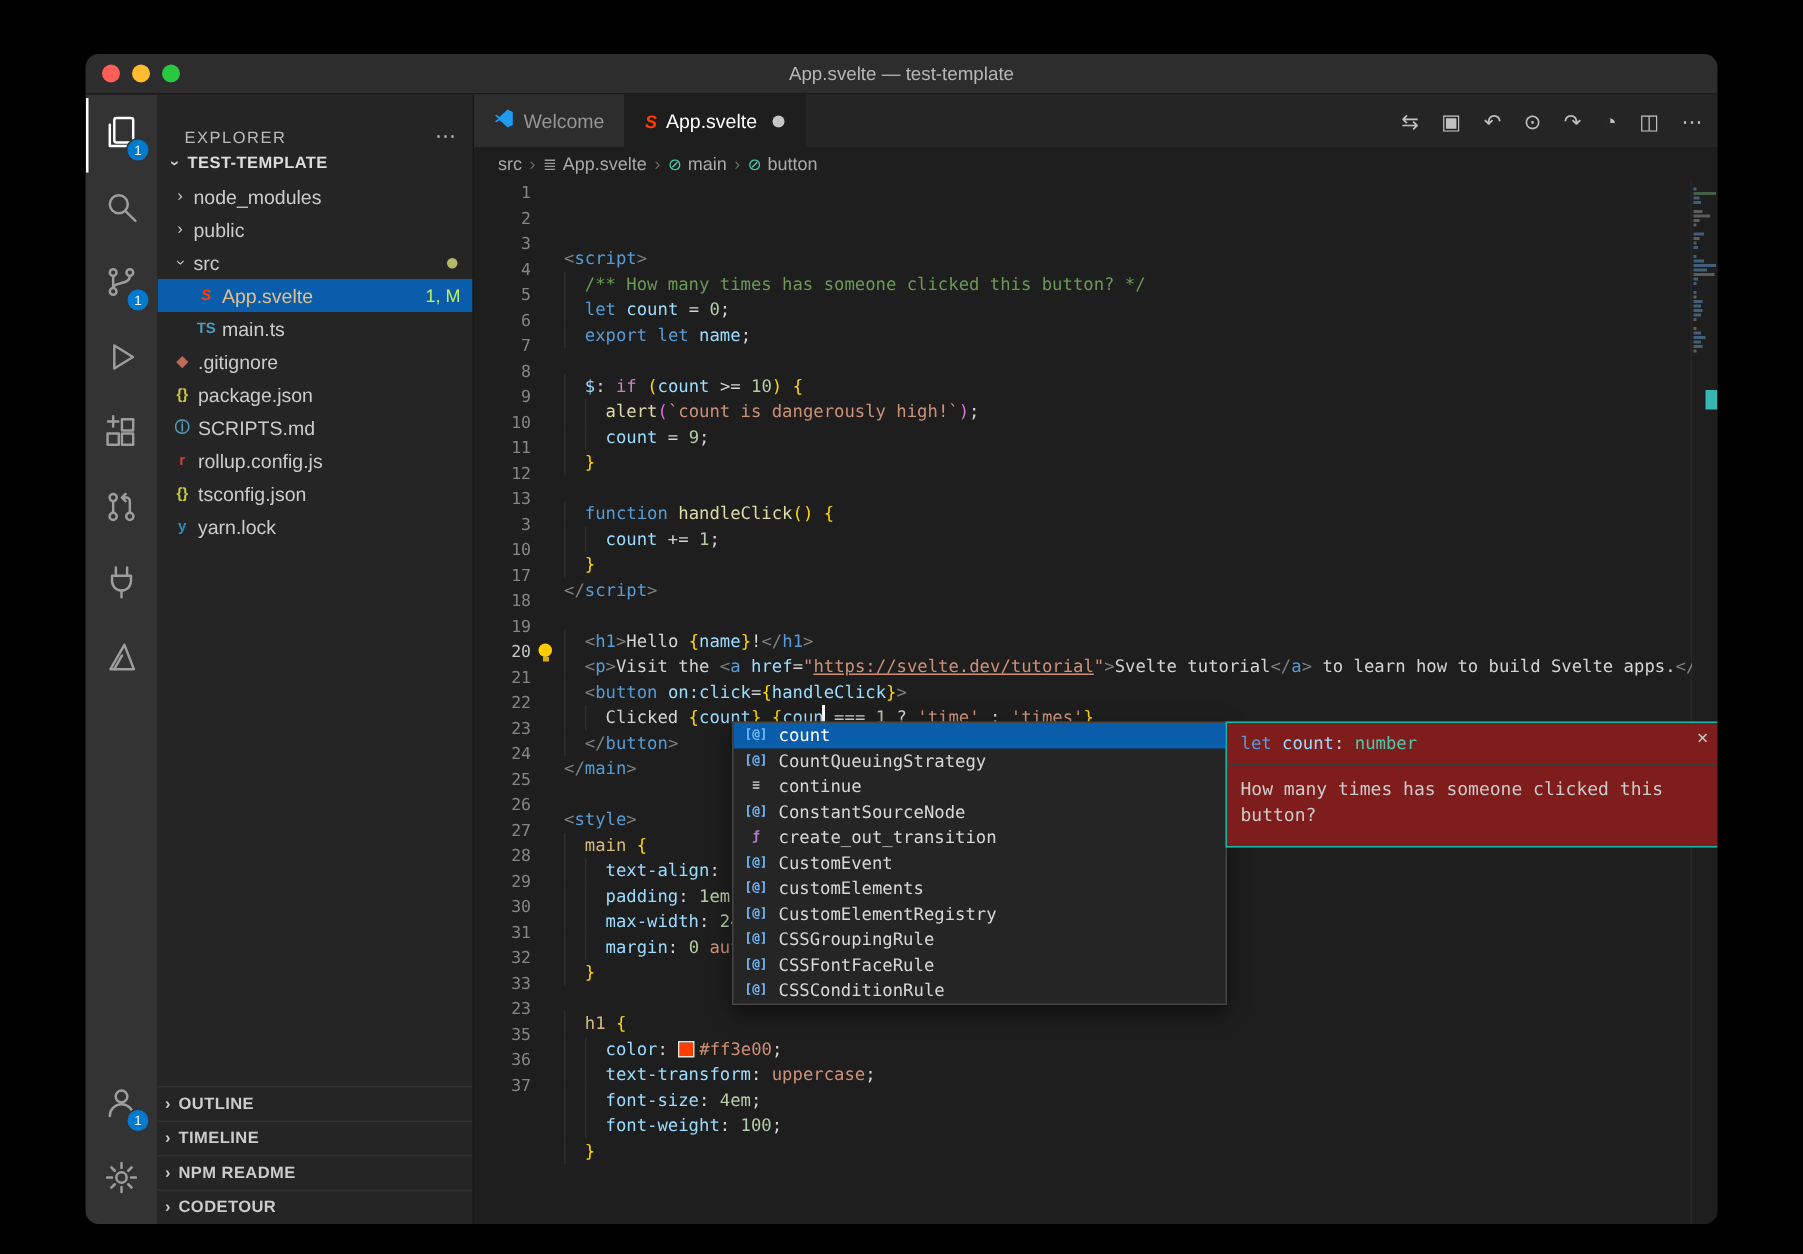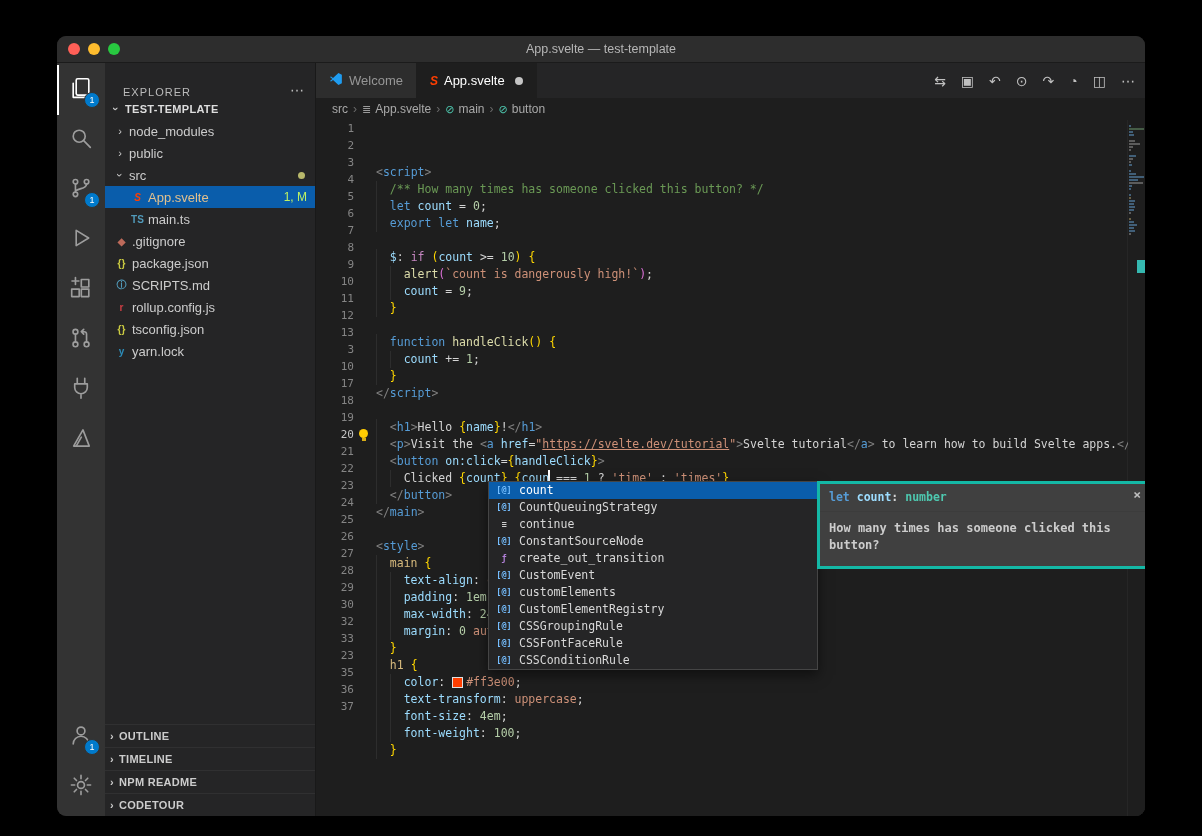--- a/index.html
+++ b/index.html
@@ -88,22 +88,22 @@
            box-shadow:-1px 0 0 rgba(255,255,255,.04);}
   .mm-bar{position:absolute;height:2px;left:1px;opacity:.8;}
   .mm-mark{position:absolute;right:0;top:140px;width:8px;height:13px;background:#35b8b0;}
   
   .suggest{position:absolute;left:172px;top:361px;width:328px;background:#252526;
            border:1px solid #454545;z-index:6;box-shadow:0 5px 12px rgba(0,0,0,.5);}
   .s-item{height:17px;display:flex;align-items:center;gap:4px;padding:0 4px;
           font-family:"DejaVu Sans Mono",monospace;font-size:11.5px;color:#d8d8d8;}
   .s-item.selected{background:#0a5dab;color:#ffffff;}
   .s-icon{width:22px;flex:0 0 22px;text-align:center;font-size:8.5px;font-weight:bold;}
-  .detail{position:absolute;left:501px;top:361px;width:328px;background:#404040;
-          border:3px solid #14b8a6;z-index:6;font-weight:bold;}
+  .detail{position:absolute;left:501px;top:361px;width:328px;background:#7f1d1d;
+          border:1px solid #14b8a6;z-index:6;}
   .d-sig{padding:5px 9px;font-family:"DejaVu Sans Mono",monospace;font-size:11.5px;
          border-bottom:1px solid #3c3c3c;}
   .d-doc{padding:8px 9px 12px;font-size:12px;color:#cccccc;}
   .d-close{position:absolute;top:2px;right:7px;color:#c0c0c0;font-size:13px;}
 </style>
 </head>
 <body>
 
 <div class="window">
   <div class="titlebar">
@@ -332,20 +332,21 @@
             <div class="code-line"><span class="ln">21</span><span class="lc"><span class="ind">  </span><span class="tk pun">&lt;/</span><span class="tk tag">button</span><span class="tk pun">&gt;</span></span></div>
             <div class="code-line"><span class="ln">22</span><span class="lc"><span class="tk pun">&lt;/</span><span class="tk tag">main</span><span class="tk pun">&gt;</span></span></div>
             <div class="code-line"><span class="ln">23</span><span class="lc"></span></div>
             <div class="code-line"><span class="ln">24</span><span class="lc"><span class="tk pun">&lt;</span><span class="tk tag">style</span><span class="tk pun">&gt;</span></span></div>
             <div class="code-line"><span class="ln">25</span><span class="lc"><span class="ind">  </span><span class="tk sel">main</span><span class="tk pln"> </span><span class="tk b1">{</span></span></div>
             <div class="code-line"><span class="ln">26</span><span class="lc"><span class="ind">  </span><span class="ind">  </span><span class="tk prop">text-align</span><span class="tk pln">: </span><span class="tk val">center</span><span class="tk pln">;</span></span></div>
             <div class="code-line"><span class="ln">27</span><span class="lc"><span class="ind">  </span><span class="ind">  </span><span class="tk prop">padding</span><span class="tk pln">: </span><span class="tk num">1em</span><span class="tk pln">;</span></span></div>
             <div class="code-line"><span class="ln">28</span><span class="lc"><span class="ind">  </span><span class="ind">  </span><span class="tk prop">max-width</span><span class="tk pln">: </span><span class="tk num">240px</span><span class="tk pln">;</span></span></div>
             <div class="code-line"><span class="ln">29</span><span class="lc"><span class="ind">  </span><span class="ind">  </span><span class="tk prop">margin</span><span class="tk pln">: </span><span class="tk num">0</span><span class="tk pln"> </span><span class="tk val">auto</span><span class="tk pln">;</span></span></div>
             <div class="code-line"><span class="ln">30</span><span class="lc"><span class="ind">  </span><span class="tk b1">}</span></span></div>
+            <div class="code-line"><span class="ln">31</span><span class="lc"></span></div>
             <div class="code-line"><span class="ln">32</span><span class="lc"><span class="ind">  </span><span class="tk sel">h1</span><span class="tk pln"> </span><span class="tk b1">{</span></span></div>
             <div class="code-line"><span class="ln">33</span><span class="lc"><span class="ind">  </span><span class="ind">  </span><span class="tk prop">color</span><span class="tk pln">: </span><span class="tk sw"></span><span class="tk val">#ff3e00</span><span class="tk pln">;</span></span></div>
             <div class="code-line"><span class="ln">23</span><span class="lc"><span class="ind">  </span><span class="ind">  </span><span class="tk prop">text-transform</span><span class="tk pln">: </span><span class="tk val">uppercase</span><span class="tk pln">;</span></span></div>
             <div class="code-line"><span class="ln">35</span><span class="lc"><span class="ind">  </span><span class="ind">  </span><span class="tk prop">font-size</span><span class="tk pln">: </span><span class="tk num">4em</span><span class="tk pln">;</span></span></div>
             <div class="code-line"><span class="ln">36</span><span class="lc"><span class="ind">  </span><span class="ind">  </span><span class="tk prop">font-weight</span><span class="tk pln">: </span><span class="tk num">100</span><span class="tk pln">;</span></span></div>
             <div class="code-line"><span class="ln">37</span><span class="lc"><span class="ind">  </span><span class="tk b1">}</span></span></div>
           </div>
         <div class="minimap" id="minimap">
           <div class="mm-mark"></div>
         <span class="mm-bar" style="top: 5px; width: 2.24px; background: rgb(74, 111, 143);"></span>

